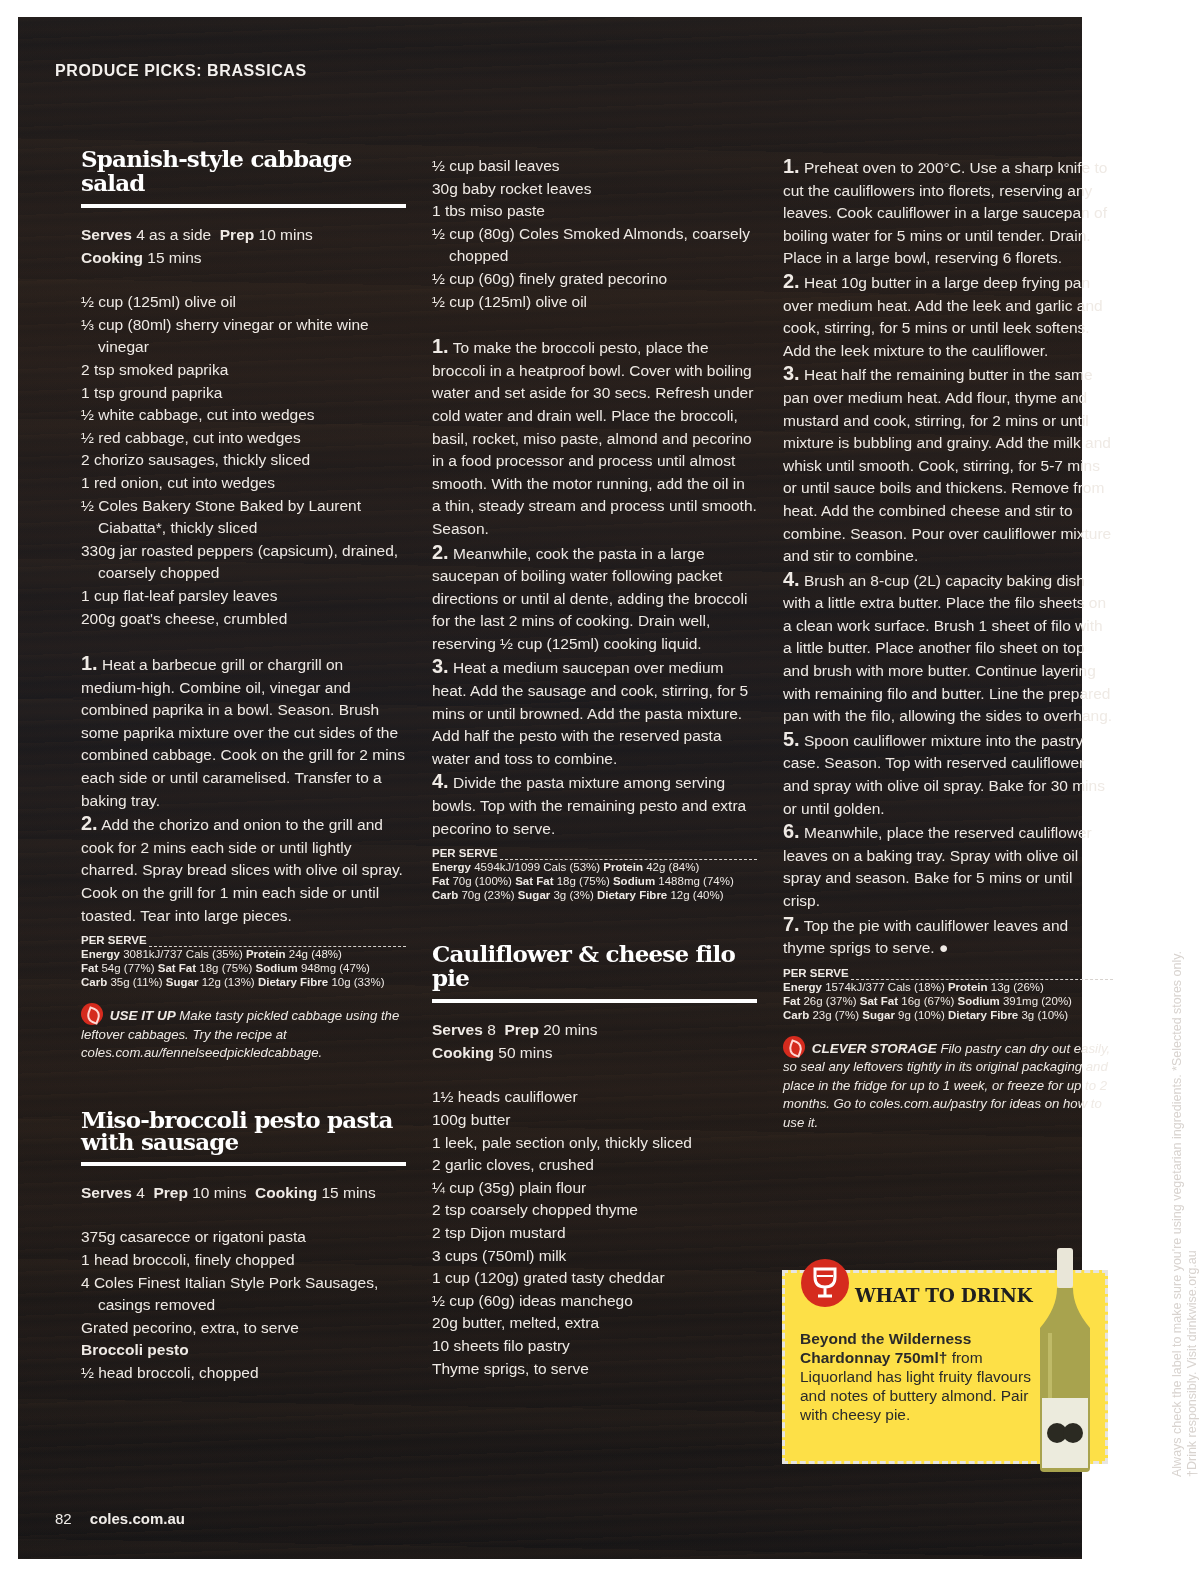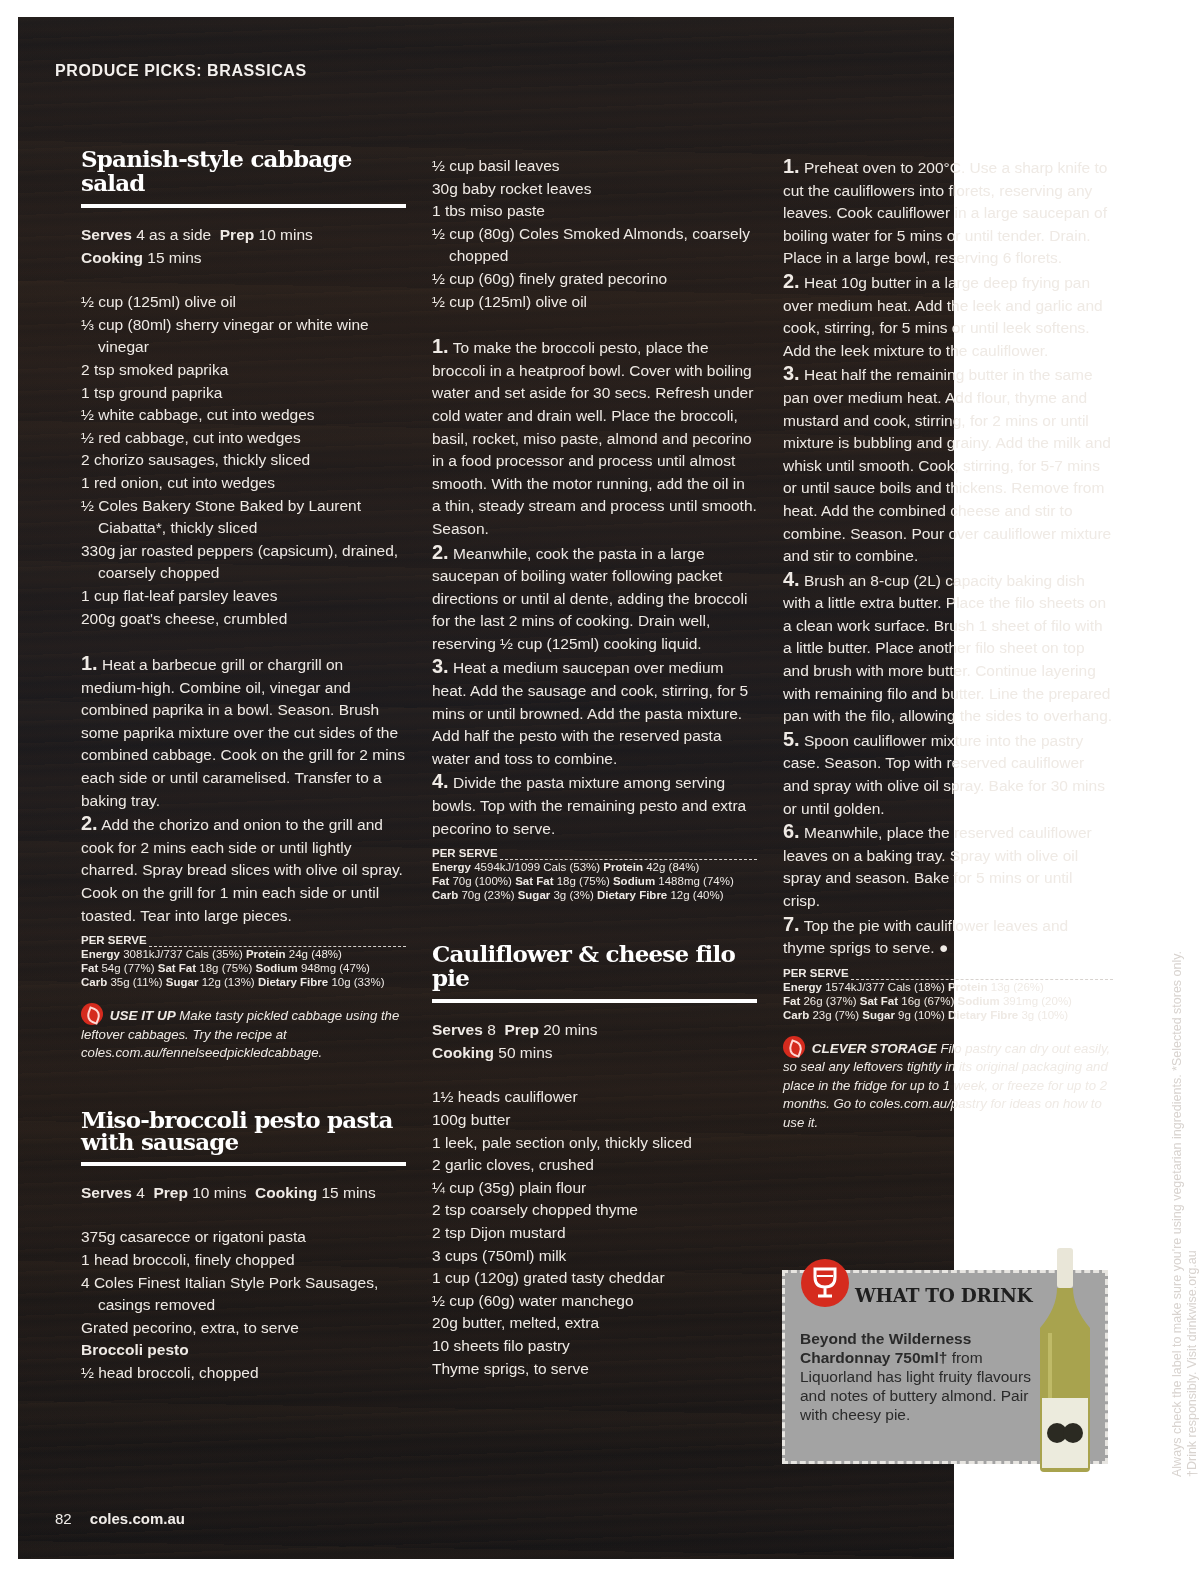--- a/index.html
+++ b/index.html
@@ -2,21 +2,21 @@
 <html><head>
 <meta charset="utf-8">
 <style>
   html, body { margin: 0; padding: 0; }
   body {
     width: 1200px; height: 1575px; background: #ffffff;
     font-family: "Liberation Sans", "DejaVu Sans", sans-serif;
     position: relative; overflow: hidden;
   }
   .page {
-    position: absolute; left: 18px; top: 17px; width: 936px; height: 1542px;
+    position: absolute; left: 18px; top: 17px; width: 1064px; height: 1542px;
     background:
       repeating-linear-gradient(178deg, rgba(90,60,40,0.10) 0px, rgba(0,0,0,0) 6px, rgba(60,40,30,0.12) 14px, rgba(0,0,0,0) 22px),
       repeating-linear-gradient(181deg, rgba(120,85,55,0.08) 0px, rgba(0,0,0,0) 40px, rgba(70,50,40,0.10) 90px, rgba(0,0,0,0) 140px),
       linear-gradient(180deg, #1c1a1b 0%, #241d1a 20%, #1b1a1d 45%, #211b18 70%, #161516 100%);
     color: #efeae5;
   }
   .kicker {
     position: absolute; left: 37px; top: 45px; font-weight: 700; font-size: 16px; letter-spacing: 0.6px; color: #f4f1ee;
   }
   .col { position: absolute; font-size: 15.5px; line-height: 22.6px; }
@@ -47,21 +47,21 @@
     vertical-align: -5px; margin-right: 3px; position: relative;
   }
   .tip .tip-icon::after {
     content: ""; position: absolute; left: 6px; top: 5px; width: 9px; height: 11px;
     border: 2px solid #ffd9d5; border-radius: 0 60% 0 60%; transform: rotate(20deg);
   }
   .tip b { font-weight: 700; font-size: 13.5px; }
 
   .drink {
     position: absolute; left: 782px; top: 1270px; width: 320px; height: 188px;
-    background: #a3a3a3; color: #222;
+    background: #fde047; color: #222;
     border: 3px dashed #e7e5e1;
   }
   .drink .wine-icon {
     position: absolute; left: 16px; top: -14px; width: 48px; height: 48px; border-radius: 50%; background: #d52b1e;
   }
   .drink .wine-icon svg { position: absolute; left: 10px; top: 8px; }
   .drink .drink-title {
     position: absolute; left: 70px; top: 12px; font-family: "DejaVu Serif", serif; font-weight: 700; font-size: 18.5px; letter-spacing: -0.3px; color: #1f1f1f;
   }
   .drink .drink-body {
@@ -177,21 +177,21 @@
     <ul class="ing">
       <li>1½ heads cauliflower</li>
       <li>100g butter</li>
       <li>1 leek, pale section only, thickly sliced</li>
       <li>2 garlic cloves, crushed</li>
       <li>¼ cup (35g) plain flour</li>
       <li>2 tsp coarsely chopped thyme</li>
       <li>2 tsp Dijon mustard</li>
       <li>3 cups (750ml) milk</li>
       <li>1 cup (120g) grated tasty cheddar</li>
-      <li>½ cup (60g) water manchego</li>
+      <li>½ cup (60g) ideas manchego</li>
       <li>20g butter, melted, extra</li>
       <li>10 sheets filo pastry</li>
       <li>Thyme sprigs, to serve</li>
     </ul>
   </div>
 
   <div class="col col3">
     <p class="step"><span class="num">1.</span> <span>Preheat oven to 200°C. Use a sharp knife to cut the cauliflowers into florets, reserving any leaves. Cook cauliflower in a large saucepan of boiling water for 5 mins or until tender. Drain. Place in a large bowl, reserving 6 florets.</span></p>
     <p class="step"><span class="num">2.</span> <span>Heat 10g butter in a large deep frying pan over medium heat. Add the leek and garlic and cook, stirring, for 5 mins or until leek softens. Add the leek mixture to the cauliflower.</span></p>
     <p class="step"><span class="num">3.</span> <span>Heat half the remaining butter in the same pan over medium heat. Add flour, thyme and mustard and cook, stirring, for 2 mins or until mixture is bubbling and grainy. Add the milk and whisk until smooth. Cook, stirring, for 5-7 mins or until sauce boils and thickens. Remove from heat. Add the combined cheese and stir to combine. Season. Pour over cauliflower mixture and stir to combine.</span></p>

